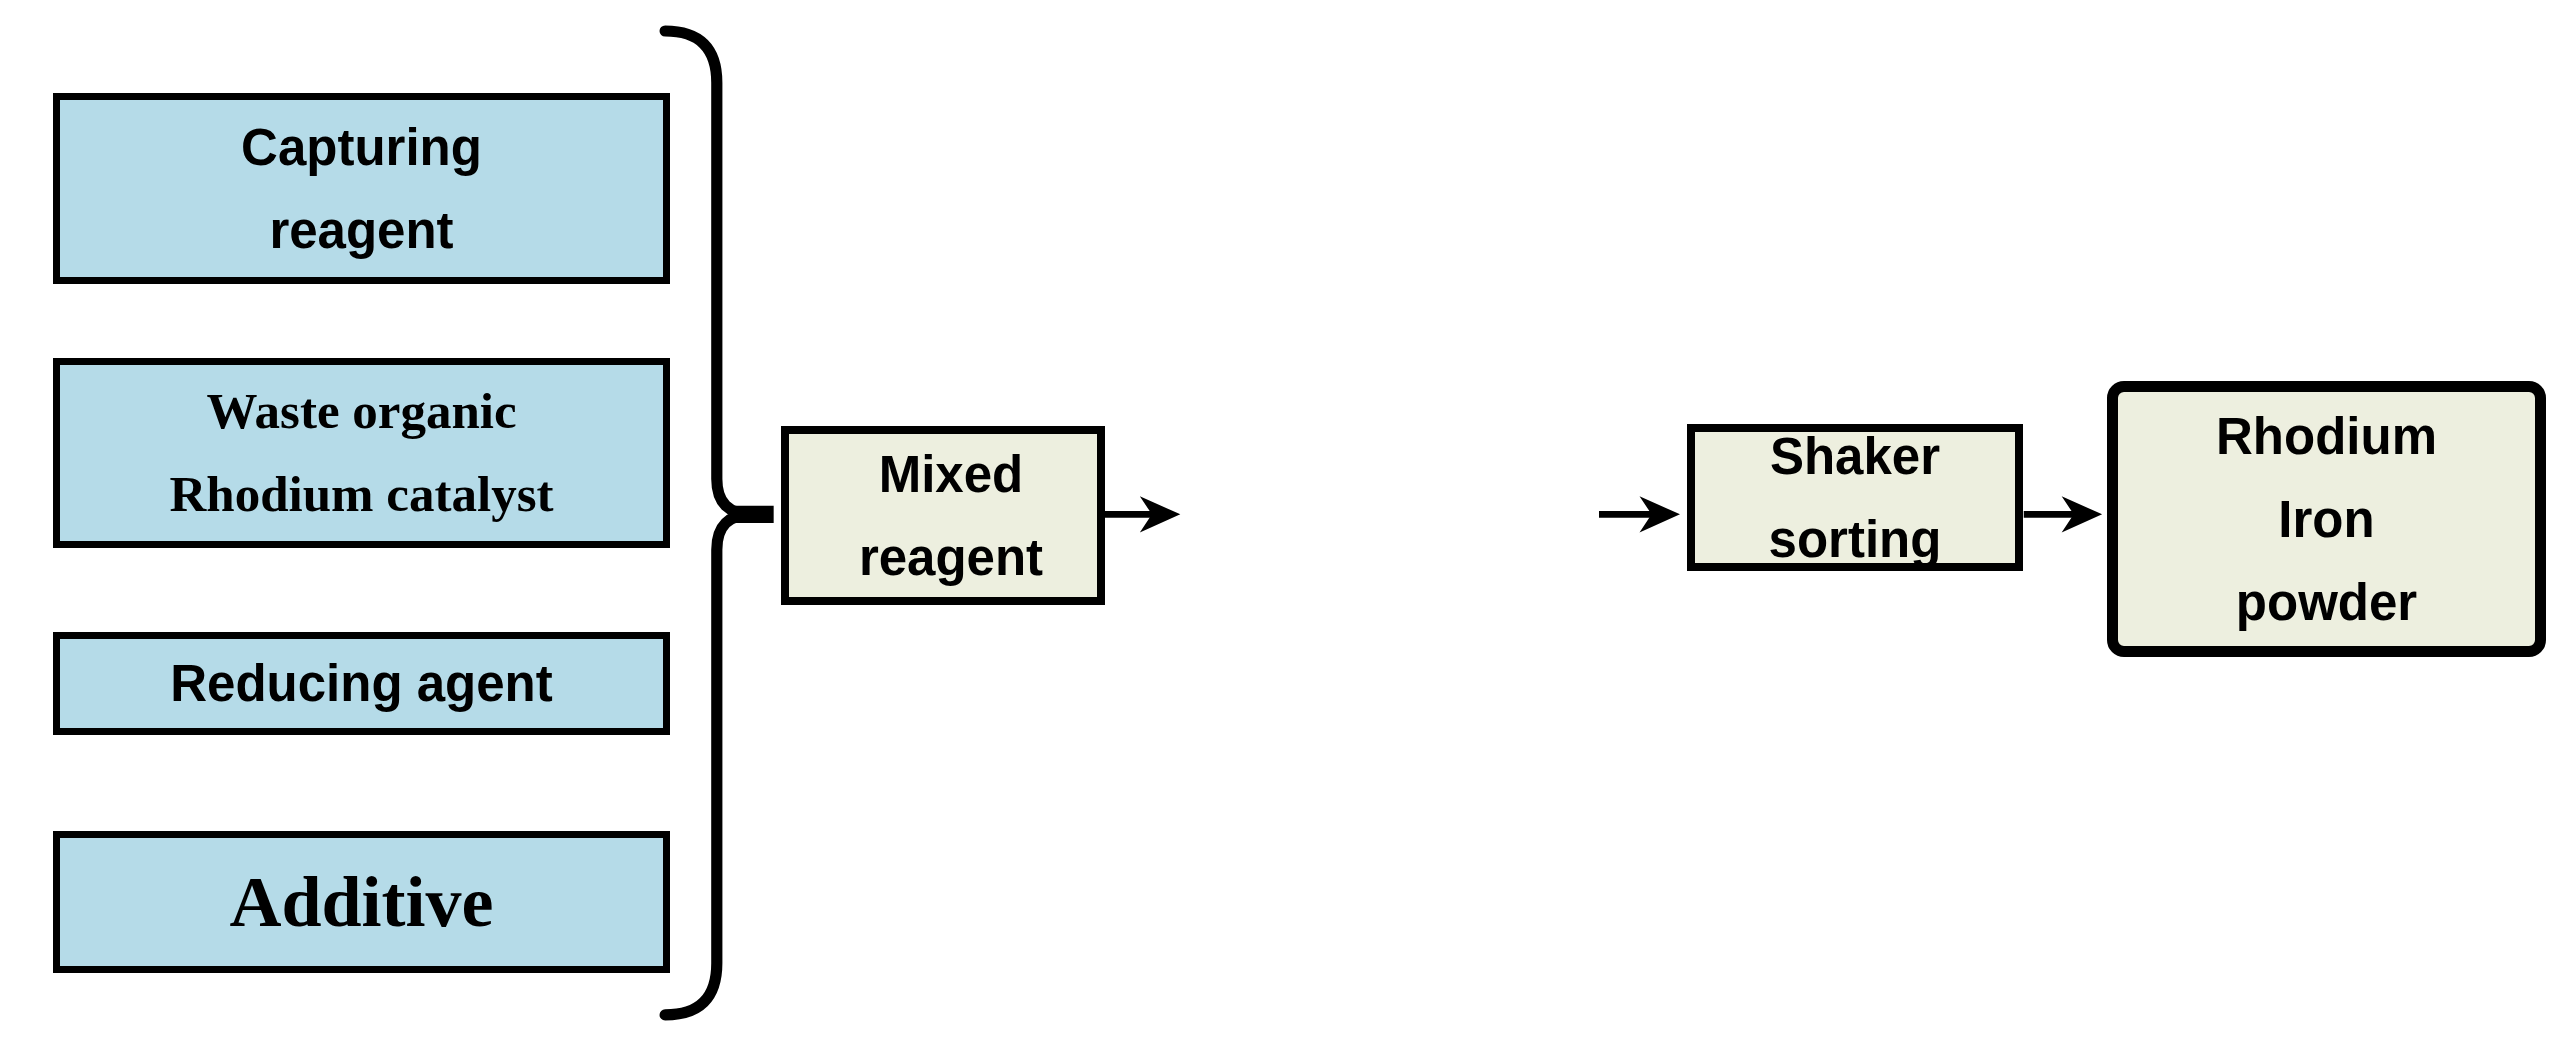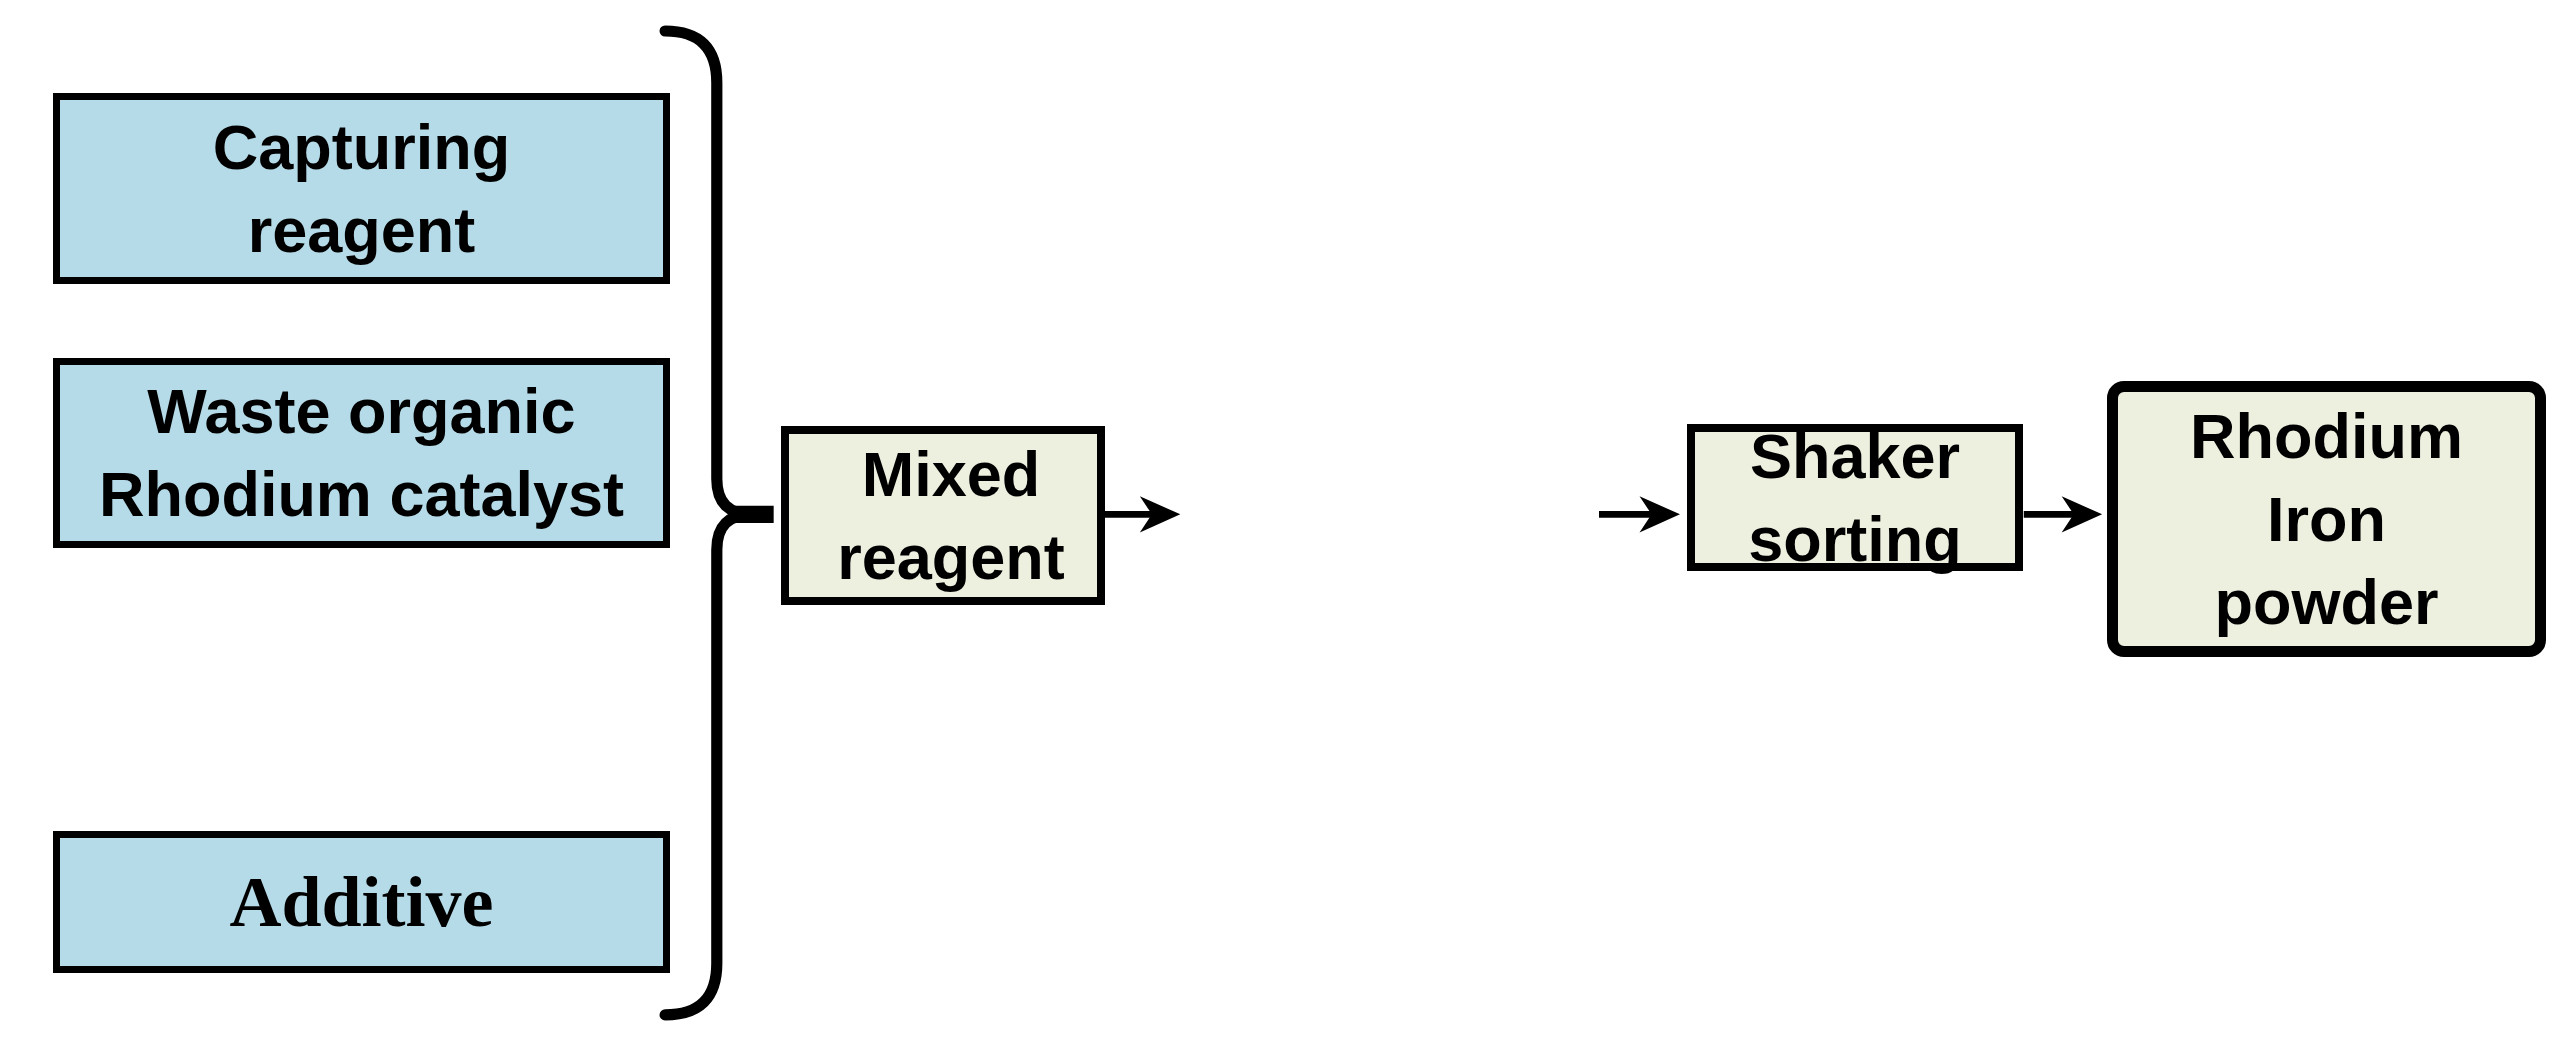--- a/index.html
+++ b/index.html
@@ -20,42 +20,42 @@
     position: absolute;
     box-sizing: border-box;
     display: flex;
     align-items: center;
     justify-content: center;
     text-align: center;
   }
   .box .label {
     white-space: pre-line;
     font-weight: bold;
-    font-size: 63px;
+    font-size: 51px;
     line-height: 83px;
     letter-spacing: 0px;
   }
   .input-box {
     background: var(--input-fill, #b5dbe8);
     border: 7.8px solid var(--stroke, #000000);
   }
   .step-box {
     background: var(--step-fill, #edefdf);
     border: 8.6px solid var(--stroke, #000000);
   }
   .step-box.final {
     border-width: 11.2px;
   }
   .serif .label {
     font-family: "Liberation Serif", serif;
     font-size: 72px;
   }
   
   #input-0 { left: 53px;  top: 93px; width: 617px; height: 191px; }
-  #input-1 { left: 53px;  top: 358px; width: 617px; height: 190px; }
+  #input-1 { left: 53px;  top: 358px; width: 617px; height: 190px; font-family: Liberation Serif, serif; }
   #input-2 { left: 53px;  top: 632px; width: 617px; height: 103px; }
   #input-3 { left: 53px;  top: 831px; width: 617px; height: 142px; }
   #step-0  { left: 781px;  top: 426px; width: 324px; height: 179px; padding-left: 16px; }
   #step-1  { left: 1186px; top: 428px; width: 412px; height: 176px; }
   #step-2  { left: 1687px; top: 424px; width: 336px; height: 147px; }
   #step-3  { left: 2107px; top: 381px; width: 439px; height: 276px; border-radius: 17px; }
   svg.connector-layer {
     position: absolute;
     left: 0; top: 0;
     width: 2576px;
@@ -110,20 +110,23 @@
   <div id="input-0" class="box input-box">
     <span class="label">Capturing
 reagent</span>
   </div>
 
   <div id="input-1" class="box input-box">
     <span class="label">Waste organic
 Rhodium catalyst</span>
   </div>
 
+  <div id="input-2" class="box input-box">
+    <span class="label">Reducing agent</span>
+  </div>
 
   <div id="input-3" class="box input-box serif">
     <span class="label">Additive</span>
   </div>
 
   <div id="step-0" class="box step-box">
     <span class="label">Mixed
 reagent</span>
   </div>
 

